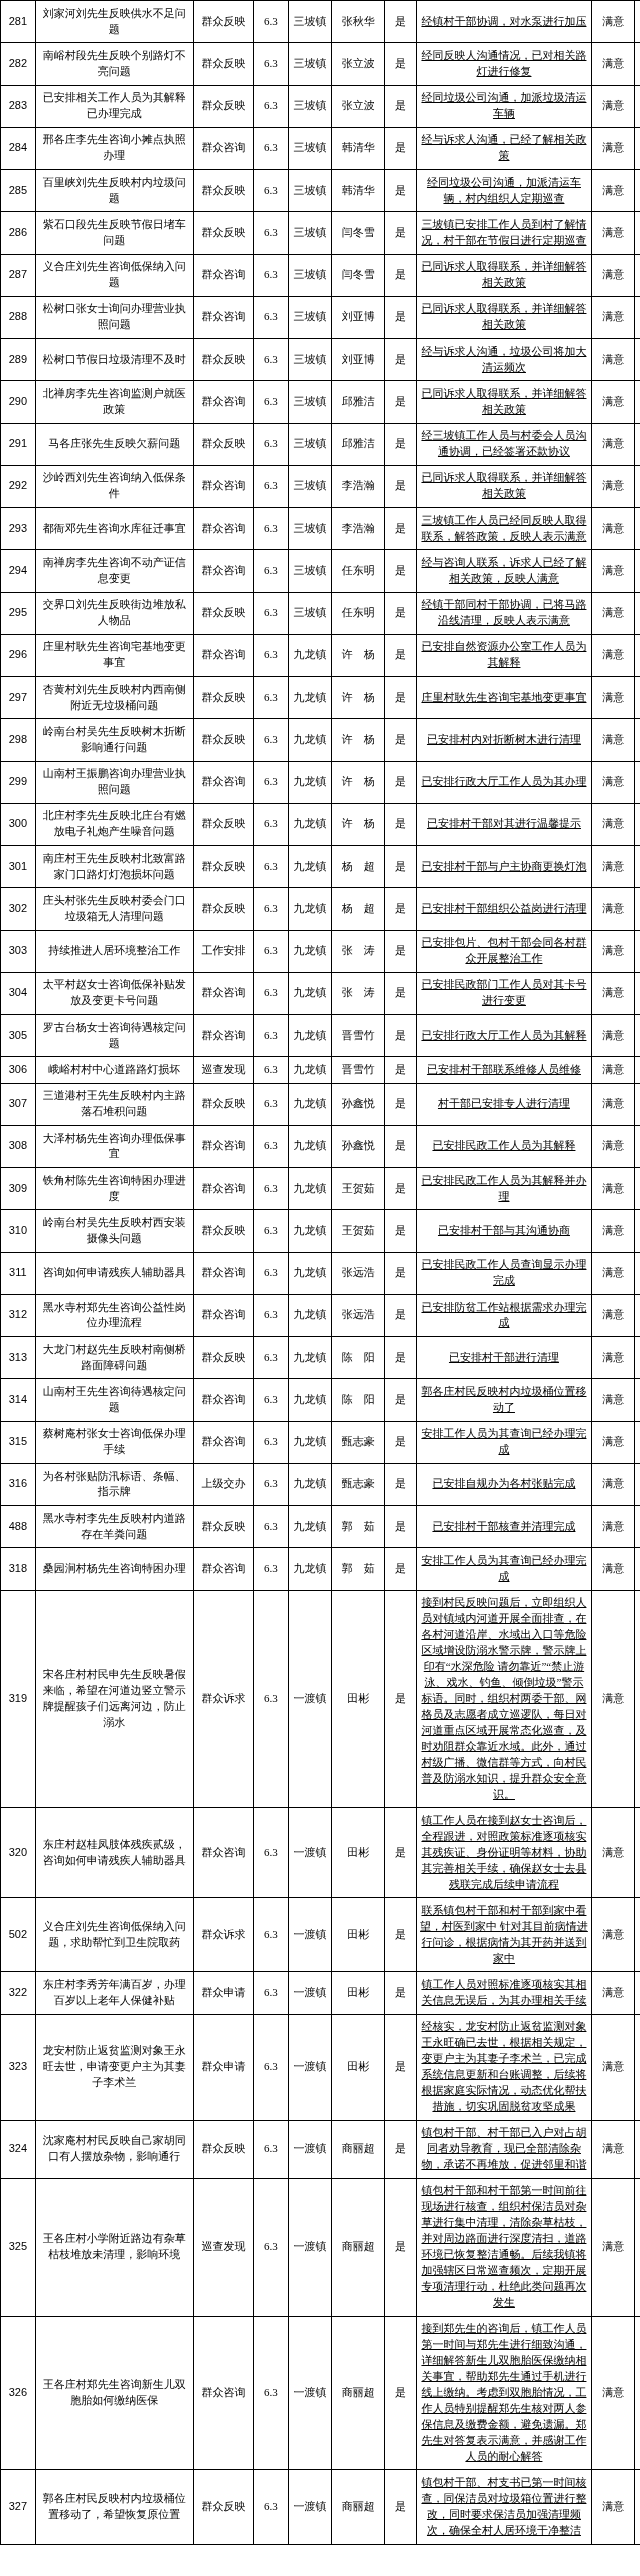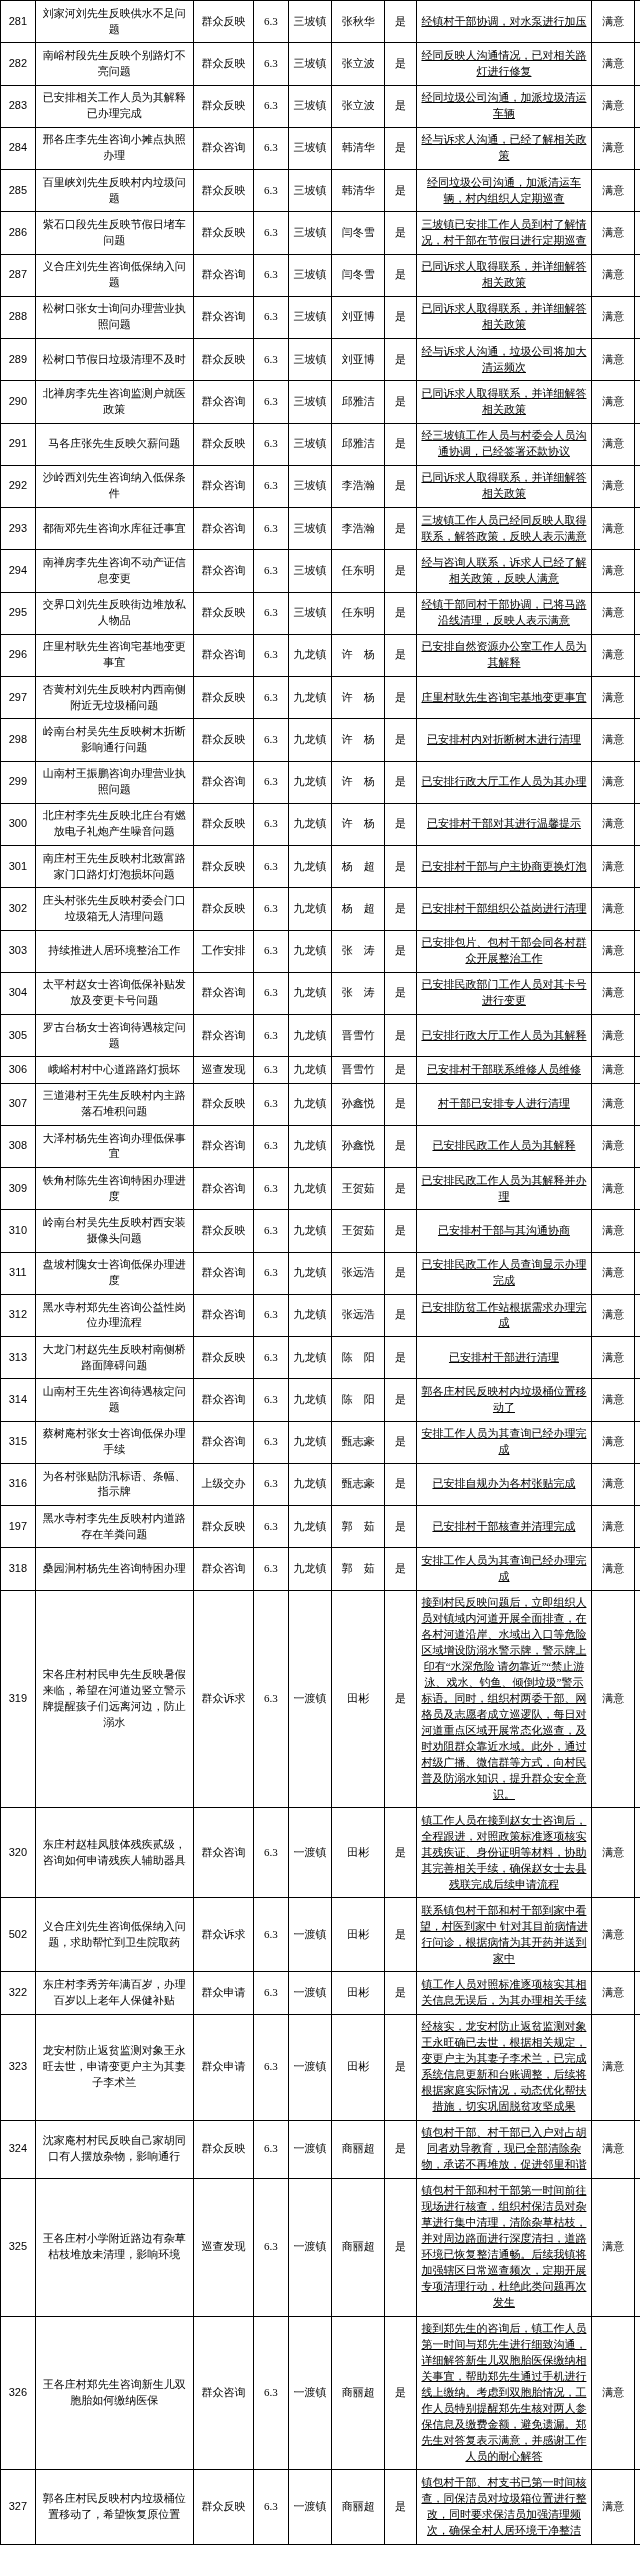--- a/index.html
+++ b/index.html
@@ -399,21 +399,21 @@
         <td class="col-date">6.3</td>
         <td class="col-town">九龙镇</td>
         <td class="col-handler">王贺茹</td>
         <td class="col-accepted">是</td>
         <td class="col-resolution">已安排村干部与其沟通协商</td>
         <td class="col-satisfaction">满意</td>
         <td class="col-extra"></td>
       </tr>
       <tr>
         <td class="col-no">311</td>
-        <td class="col-issue">盘坡村隗女士咨询低保办理进度</td>
+        <td class="col-issue">咨询如何申请残疾人辅助器具</td>
         <td class="col-type">群众咨询</td>
         <td class="col-date">6.3</td>
         <td class="col-town">九龙镇</td>
         <td class="col-handler">张远浩</td>
         <td class="col-accepted">是</td>
         <td class="col-resolution">已安排民政工作人员查询显示办理完成</td>
         <td class="col-satisfaction">满意</td>
         <td class="col-extra"></td>
       </tr>
       <tr>
@@ -470,21 +470,21 @@
         <td class="col-type">上级交办</td>
         <td class="col-date">6.3</td>
         <td class="col-town">九龙镇</td>
         <td class="col-handler">甄志豪</td>
         <td class="col-accepted">是</td>
         <td class="col-resolution">已安排自规办为各村张贴完成</td>
         <td class="col-satisfaction">满意</td>
         <td class="col-extra"></td>
       </tr>
       <tr>
-        <td class="col-no">197</td>
+        <td class="col-no">488</td>
         <td class="col-issue">黑水寺村李先生反映村内道路存在羊粪问题</td>
         <td class="col-type">群众反映</td>
         <td class="col-date">6.3</td>
         <td class="col-town">九龙镇</td>
         <td class="col-handler">郭　茹</td>
         <td class="col-accepted">是</td>
         <td class="col-resolution">已安排村干部核查并清理完成</td>
         <td class="col-satisfaction">满意</td>
         <td class="col-extra"></td>
       </tr>

